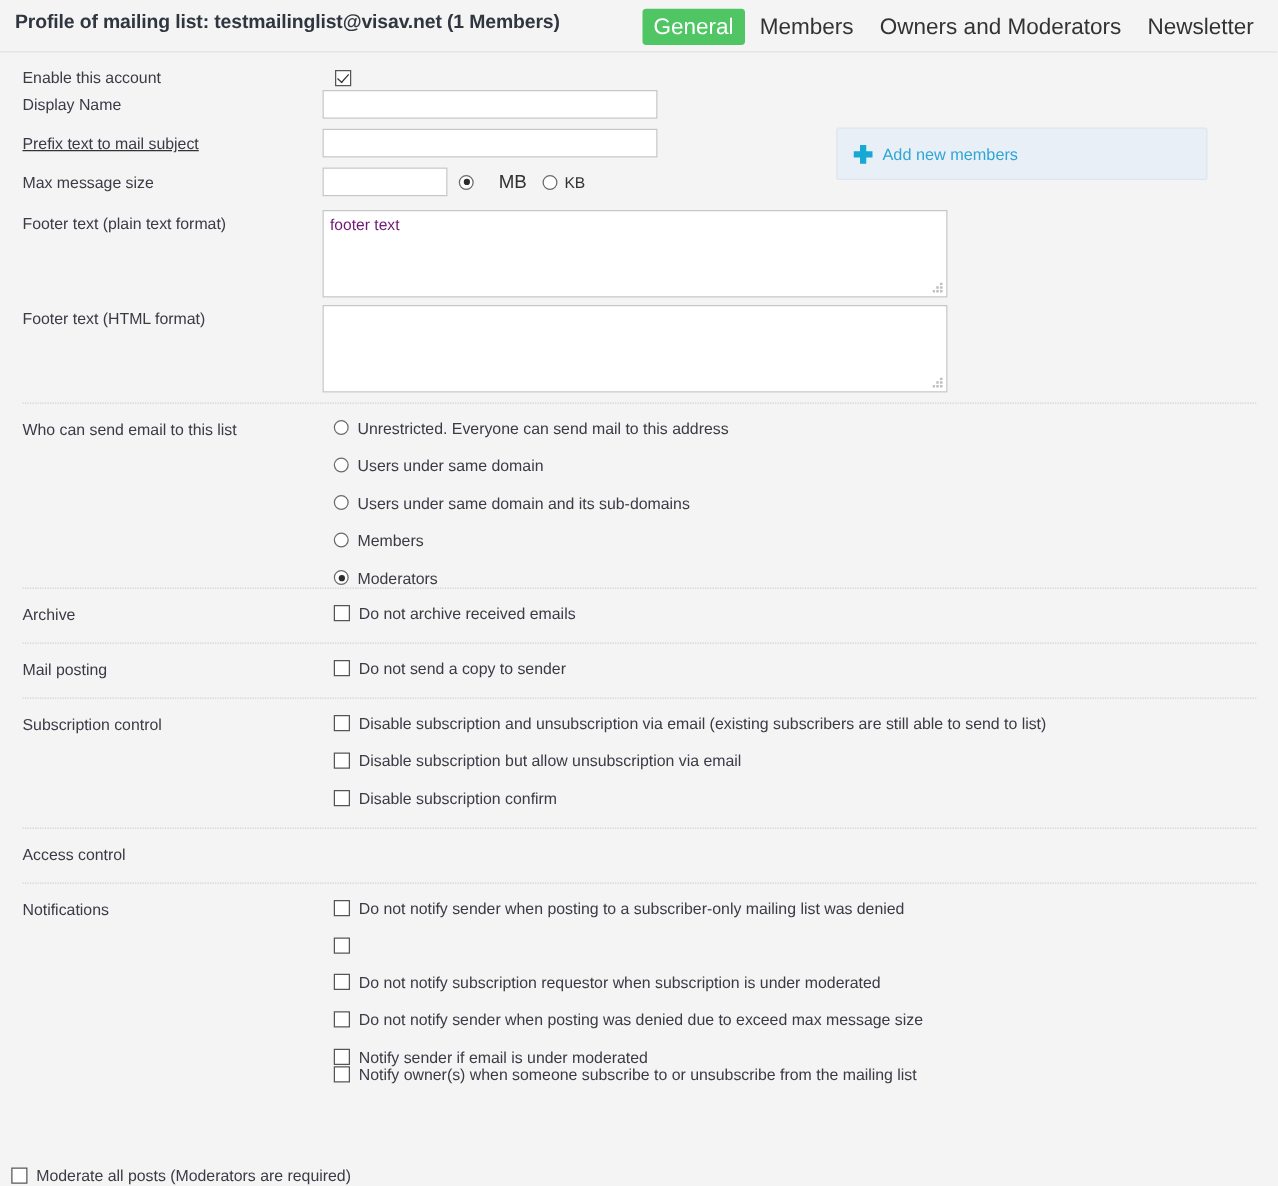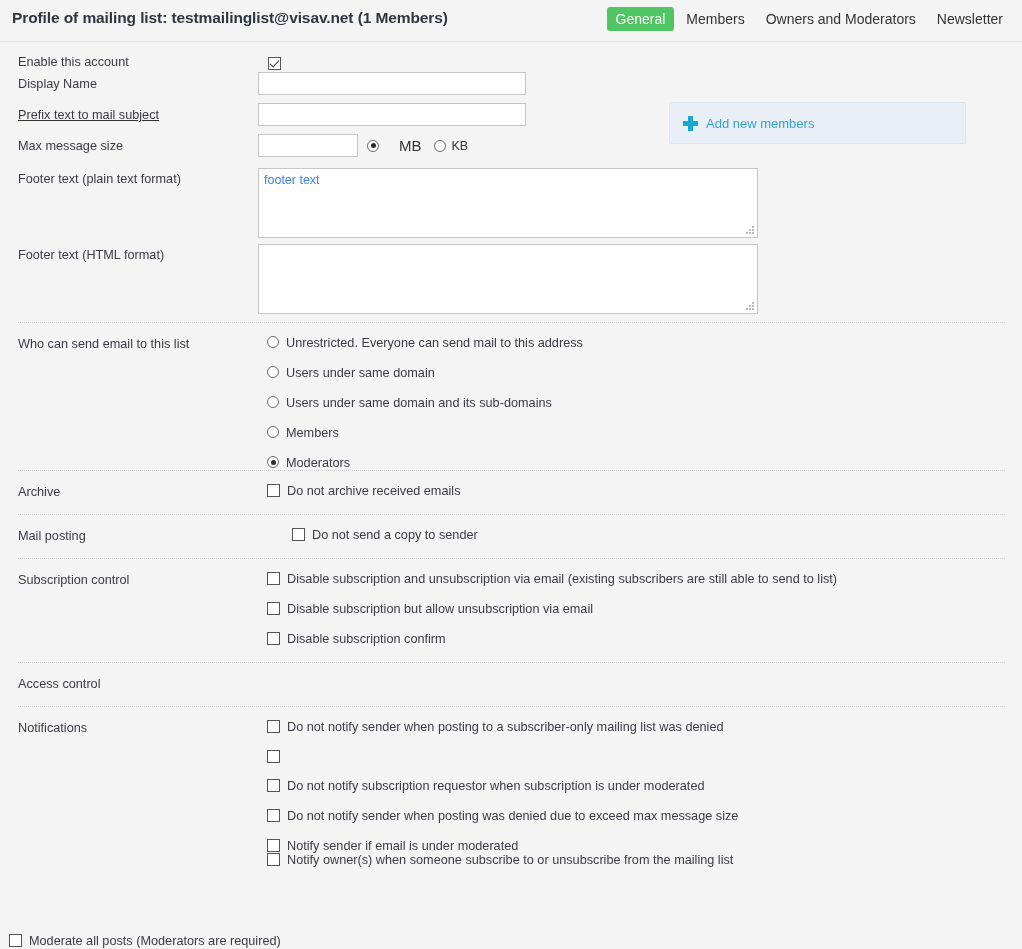--- a/index.html
+++ b/index.html
@@ -28,21 +28,21 @@
     letter-spacing: -0.1px;
     white-space: nowrap;
   }
   .tabs {
     position: absolute;
     right: 10px; top: 7px;
     display: flex;
     align-items: center;
   }
   .tab {
-    font-size: 14px;
+    font-size: 18px;
     color: #333;
     padding: 4px 9px;
     border-radius: 3px;
     margin-left: 3px;
     white-space: nowrap;
     cursor: pointer;
     text-decoration: none;
   }
   .tab.active {
     background: #4fc663;
@@ -128,21 +128,21 @@
     padding: 1px 4px;
     color: #333;
     outline: none;
   }
   .ta {
     border: 1px solid #c6c6c6;
     background: #fff;
     font-size: 12.5px;
     font-family: "Liberation Sans", sans-serif;
     padding: 4px 5px;
-    color: #3b82f6;
+    color: #701a75;
     outline: none;
     resize: none;
     display: block;
     line-height: 15px;
   }
   .ta-wrap { position: relative; display: inline-block; }
   .grip {
     position: absolute;
     right: 3px; bottom: 3px;
     width: 9px; height: 9px;
@@ -310,21 +310,21 @@
   <div class="row sep" style="height:44px; padding-top:13px;">
     <div class="lbl">Archive</div>
     <div class="fld" style="padding-left:9px;">
       <div class="optline">
         <input class="cbx" type="checkbox" style="">
         <span class="txtlbl">Do not archive received emails</span>
       </div>
     </div>
   </div>
 
-  <div class="row sep" style="height:44px; padding-top:13px;gap:25px;">
+  <div class="row sep" style="height:44px; padding-top:13px;">
     <div class="lbl">Mail posting</div>
     <div class="fld" style="padding-left:9px;">
       <div class="optline">
         <input class="cbx" type="checkbox" style="">
         <span class="txtlbl">Do not send a copy to sender</span>
       </div>
     </div>
   </div>
 
   <div class="row sep" style="height:104px; padding-top:13px;">

